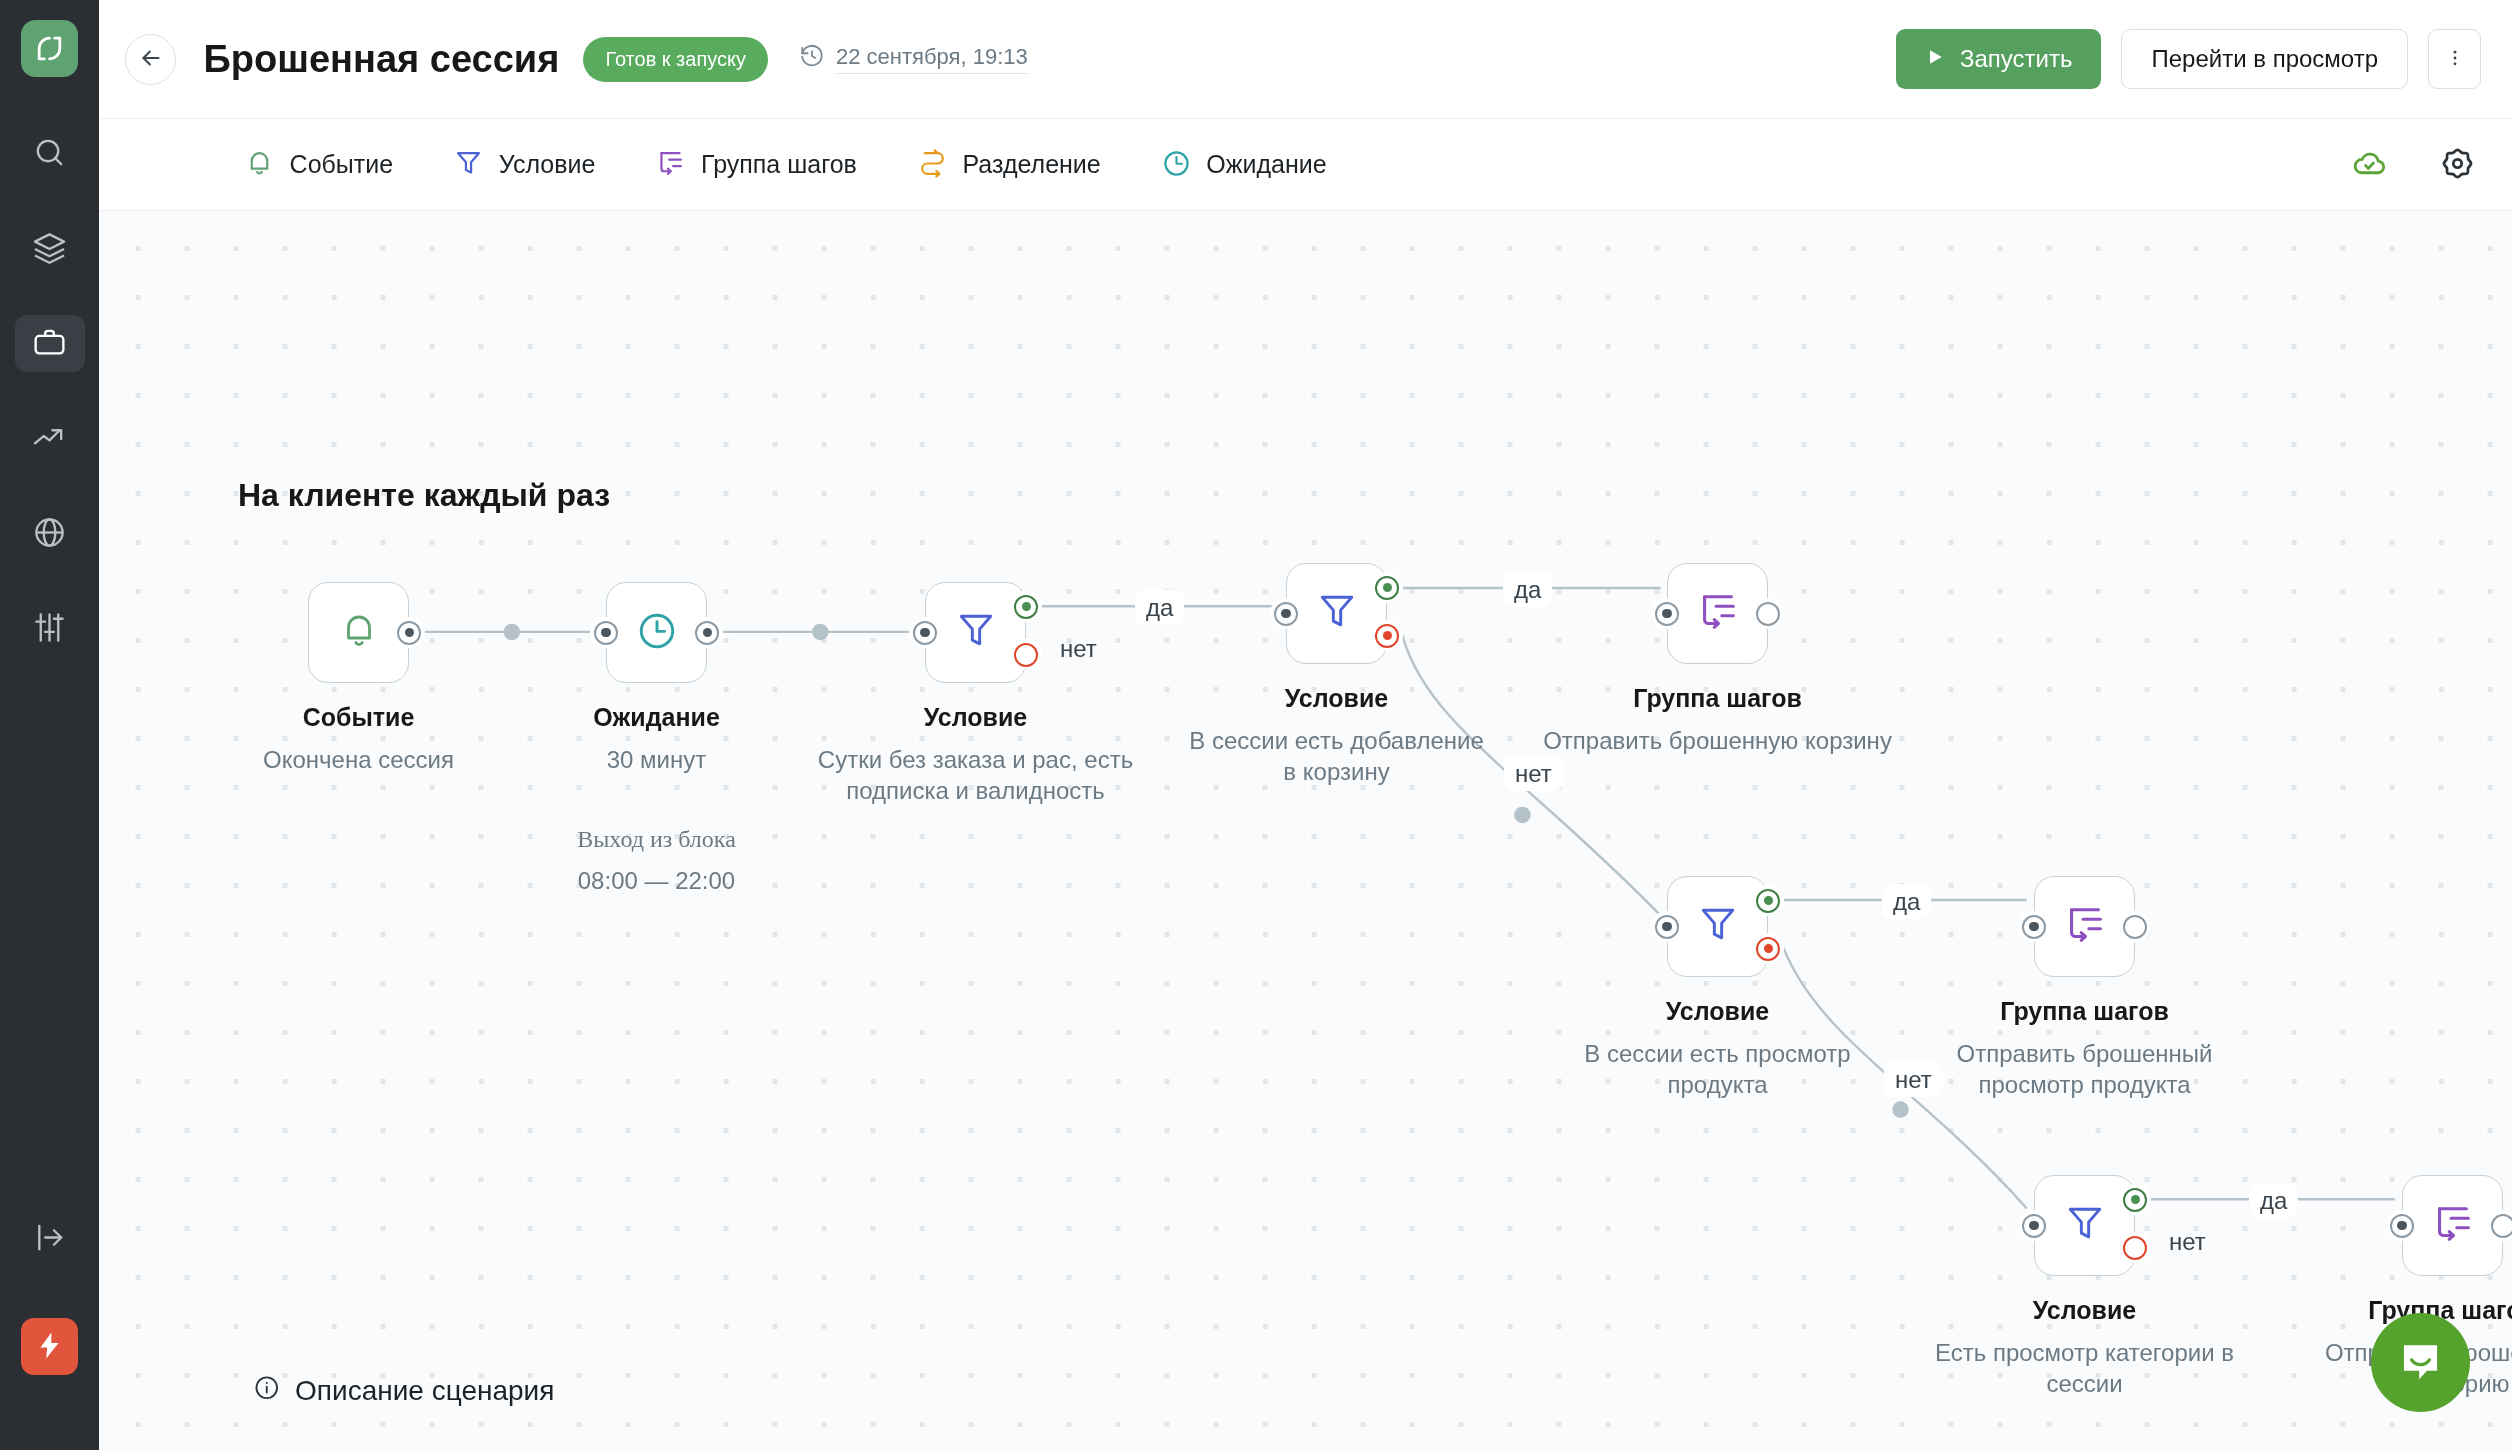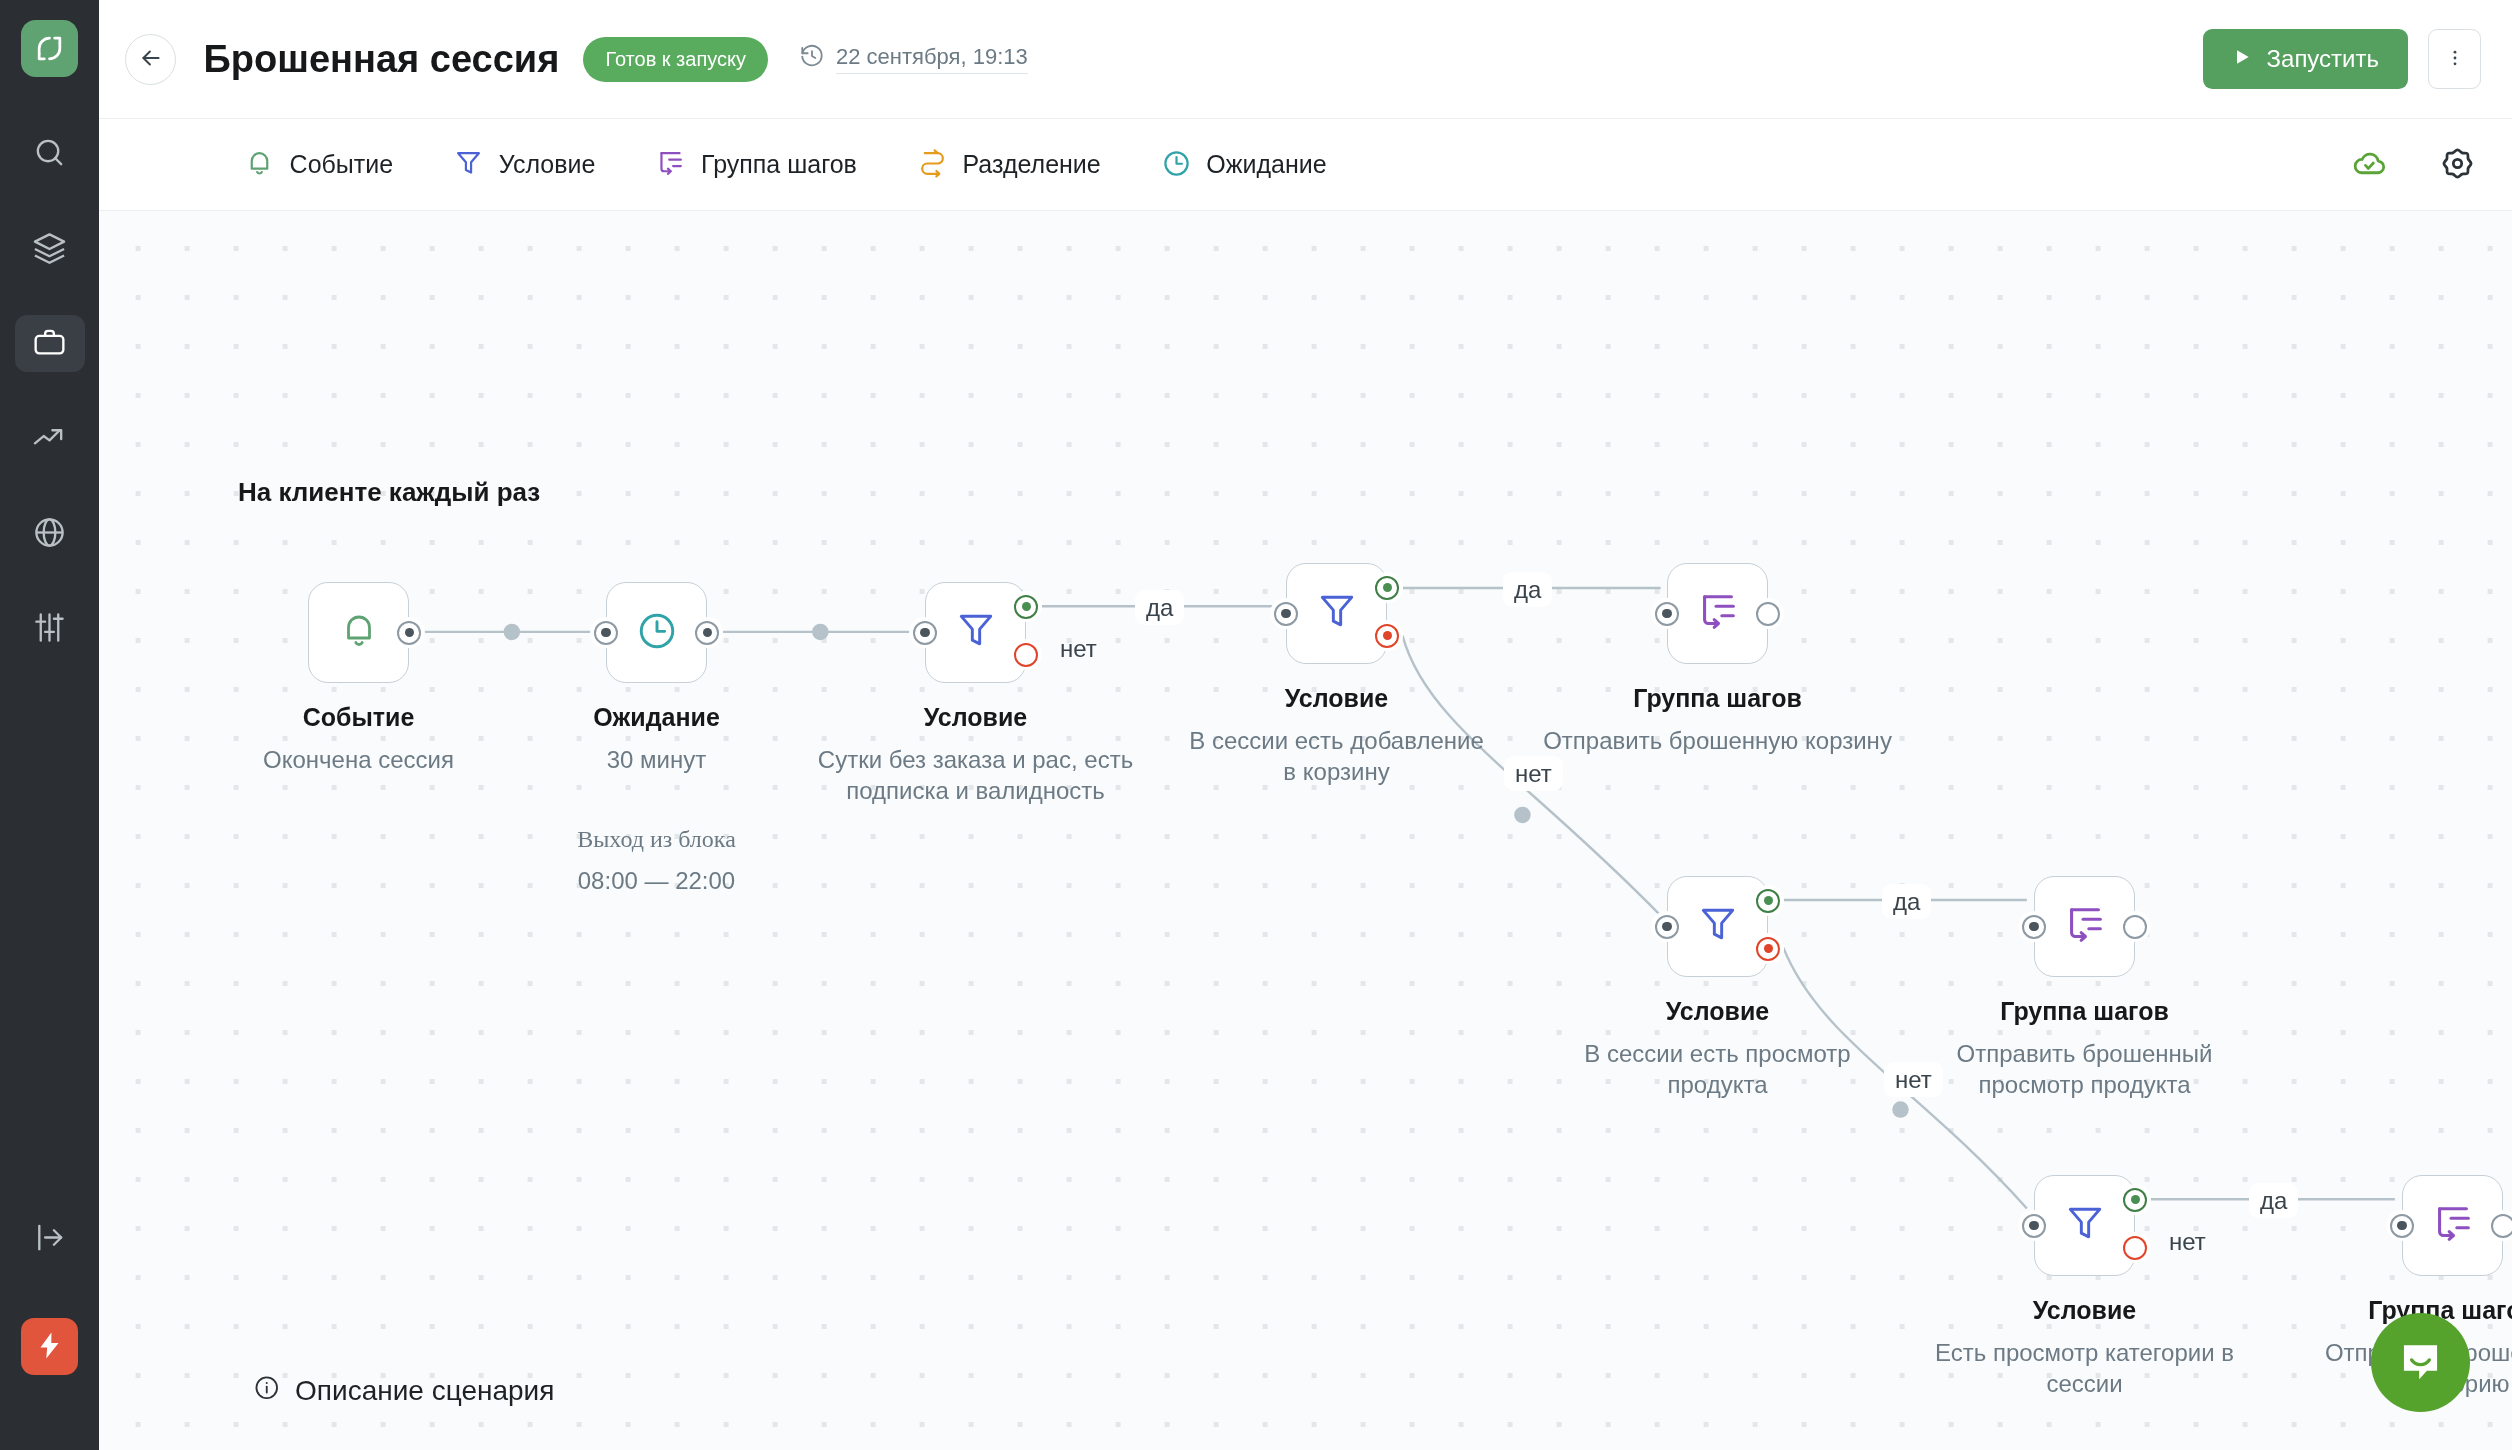--- a/index.html
+++ b/index.html
@@ -98,21 +98,21 @@
 
   
   .canvas {
     flex: 1; position: relative; background-color: #fafbfc;
     background-image: radial-gradient(#e4e7ea 2.9px, transparent 2.9px);
     background-size: 49px 49px; background-position: 14.6px 13px;
     overflow: hidden;
   }
   .canvas-heading {
     position: absolute; left: 139px; top: 266px;
-    font-size: 26px; font-weight: bold; color: #16181a;
+    font-size: 32px; font-weight: bold; color: #16181a;
   }
   .footer-desc {
     position: absolute; left: 154px; bottom: 42px;
     display: flex; align-items: center; gap: 14.6px;
     font-size: 28px; color: #1d2226; cursor: pointer;
   }
 
   svg.wires { position: absolute; inset: 0; width: 100%; height: 100%; pointer-events: none; }
 
   
@@ -284,20 +284,21 @@
       </div>
       <div class="header-spacer"></div>
       <button class="btn-run">
         <span>
           <svg width="20" height="20" viewBox="0 0 24 24" fill="#fff">
               <path d="M6 4l14 8-14 8z"></path>
             </svg>
         </span>
         <span>Запустить</span>
       </button>
+      <button class="btn-outline">Перейти в просмотр</button>
       <div class="btn-kebab">
         <span>
           <svg width="20" height="20" viewBox="0 0 24 24" fill="#3a444c">
               <circle cx="12" cy="5" r="1.7"></circle>
               <circle cx="12" cy="12" r="1.7"></circle>
               <circle cx="12" cy="19" r="1.7"></circle>
             </svg>
         </span>
       </div>
     </header>

